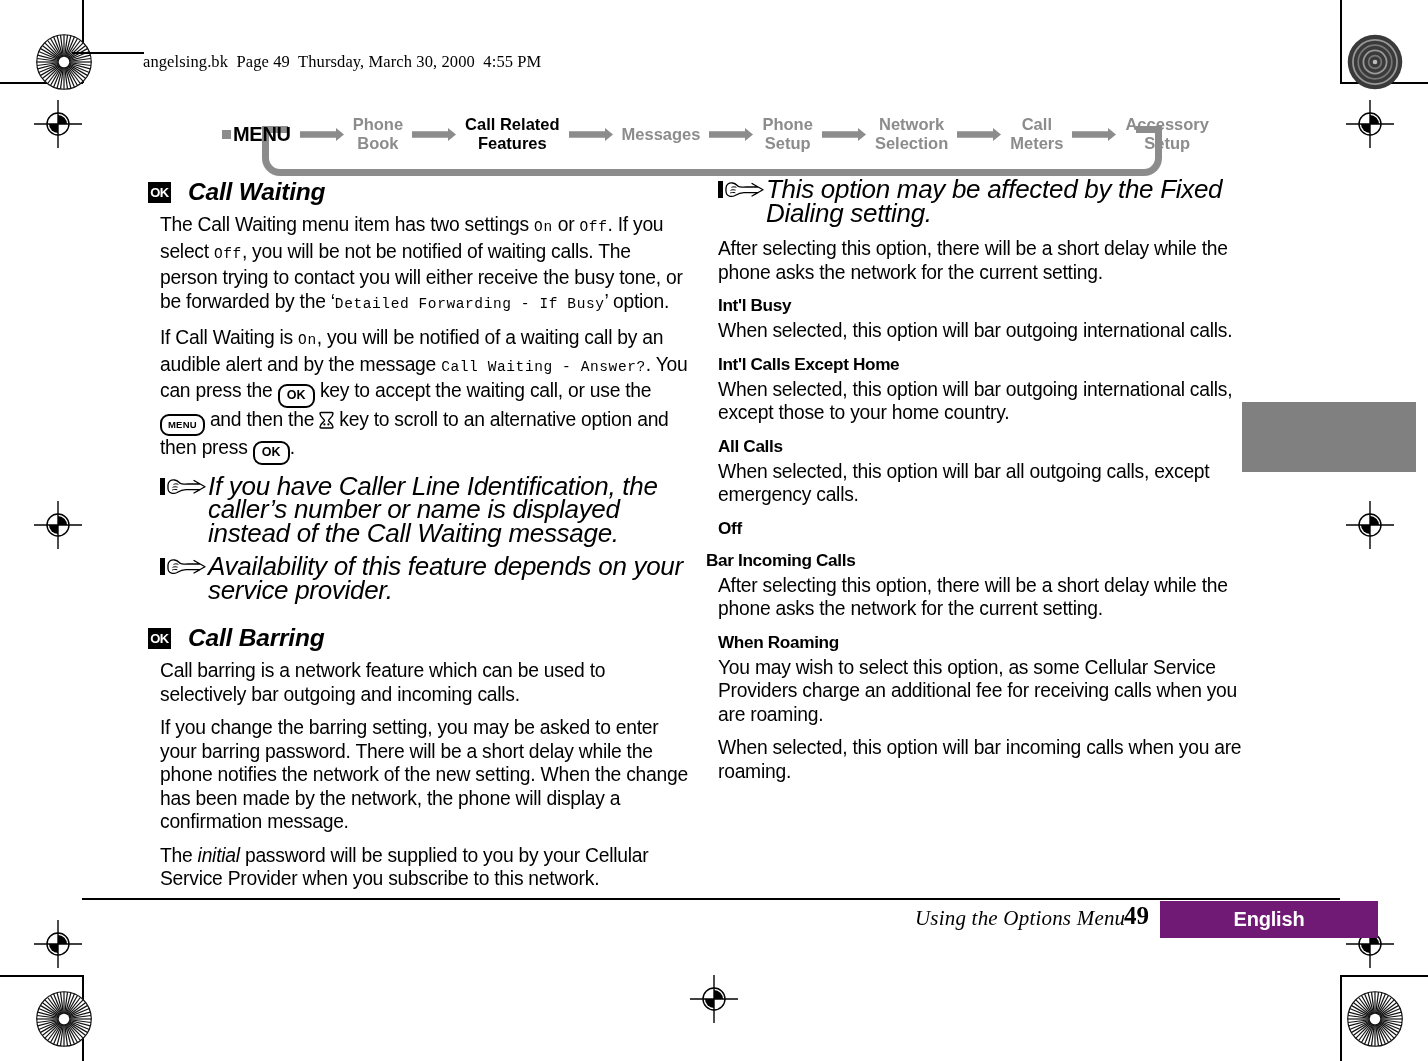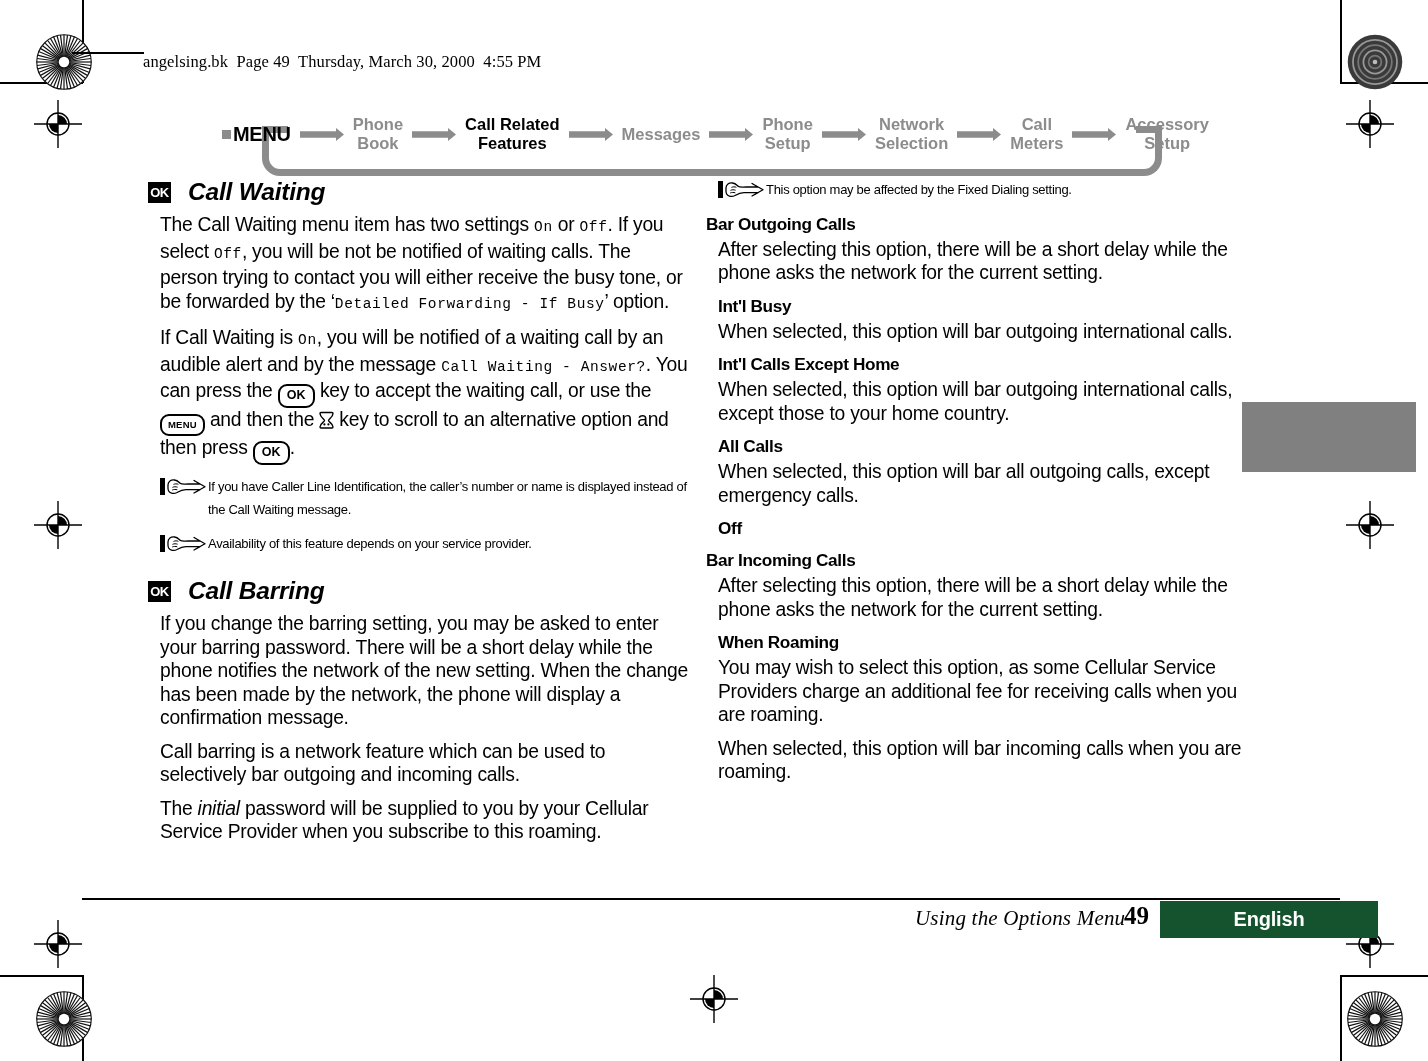--- a/index.html
+++ b/index.html
@@ -172,21 +172,22 @@
     font-size: 14.5px;
     letter-spacing: 0.6px;
   }
   .ital { font-style: italic; }
 
   
   .note {
     position: relative;
     margin: 0 0 10px 0;
     padding-left: 48px;
-    font-size: 13px;
+    font-style: italic;
+    font-size: 26px;
     line-height: 23.5px;
     letter-spacing: -0.3px;
   }
   .hand {
     position: absolute;
     left: 0;
     top: 1px;
     width: 46px;
     height: 22px;
   }
@@ -262,21 +263,21 @@
     font-family: "Liberation Serif", serif;
     font-weight: bold;
     font-size: 25px;
   }
   .lang-bar {
     position: absolute;
     left: 1160px;
     top: 901px;
     width: 218px;
     height: 37px;
-    background: #14532d;
+    background: #701a75;
   }
   .lang-bar span {
     color: #fff;
     font-weight: bold;
     font-size: 20px;
     line-height: 37px;
     display: block;
     text-align: center;
     letter-spacing: -0.2px;
   }
@@ -679,42 +680,41 @@
       </svg>
     </span>
     <span>Availability of this feature depends on your service provider.</span>
   </div>
 
   <div class="sec-head" style="margin-top:22px;">
     <div class="ok-badge">OK</div>
     <div class="sec-title">Call Barring</div>
   </div>
 
+  <p class="body">Call barring is a network feature which can be used to selectively bar outgoing and incoming calls.</p>
   <p class="body">If you change the barring setting, you may be asked to enter your barring password. There will be a short delay while the phone notifies the network of the new setting. When the change has been made by the network, the phone will display a confirmation message.</p>
-  <p class="body">Call barring is a network feature which can be used to selectively bar outgoing and incoming calls.</p>
-  <p class="body"><span>The </span><span class="ital">initial</span><span> password will be supplied to you by your Cellular Service Provider when you subscribe to this roaming.</span></p>
+  <p class="body"><span>The </span><span class="ital">initial</span><span> password will be supplied to you by your Cellular Service Provider when you subscribe to this network.</span></p>
 
 </div>
 
 <div class="col col-right">
 
   <div class="note" style="margin-bottom:12px;">
     <span class="hand">
       <svg width="46" height="22" viewBox="0 0 46 22">
         <rect x="0" y="2" width="5" height="17" fill="#000"></rect>
         <path d="M8 9 C8 5.5 11 3.5 14.5 4 C18 4.5 19 6.5 20.5 7.5 C22 8.5 25 8 28 8 L40 8 L34 4.5 L45 10.8 L34 17 L40 13.6 L26 13.6 C22 13.6 19.5 15 17 16.5 C14 18.2 10 17.5 8.6 15 C7.6 13.2 8 11 8 9 Z" fill="#fff" stroke="#000" stroke-width="1.3" stroke-linejoin="round"></path>
         <path d="M12.5 11.4 C14 10.6 15.8 10.6 17.6 11.2" fill="none" stroke="#000" stroke-width="1"></path>
         <path d="M12.2 14 C13.8 13.3 15.6 13.3 17.3 13.8" fill="none" stroke="#000" stroke-width="1"></path>
         <path d="M13.5 8.4 C15 7.7 16.8 7.7 18.4 8.3" fill="none" stroke="#000" stroke-width="1"></path>
       </svg>
     </span>
     <span>This option may be affected by the Fixed Dialing setting.</span>
   </div>
 
-  <h4 class="lvl1">Bar Outgoing Calls</h4>
   <p class="body">After selecting this option, there will be a short delay while the phone asks the network for the current setting.</p>
 
   <h4 class="lvl2">Int'l Busy</h4>
   <p class="body">When selected, this option will bar outgoing international calls.</p>
 
   <h4 class="lvl2">Int'l Calls Except Home</h4>
   <p class="body">When selected, this option will bar outgoing international calls, except those to your home country.</p>
 
   <h4 class="lvl2">All Calls</h4>
   <p class="body">When selected, this option will bar all outgoing calls, except emergency calls.</p>

